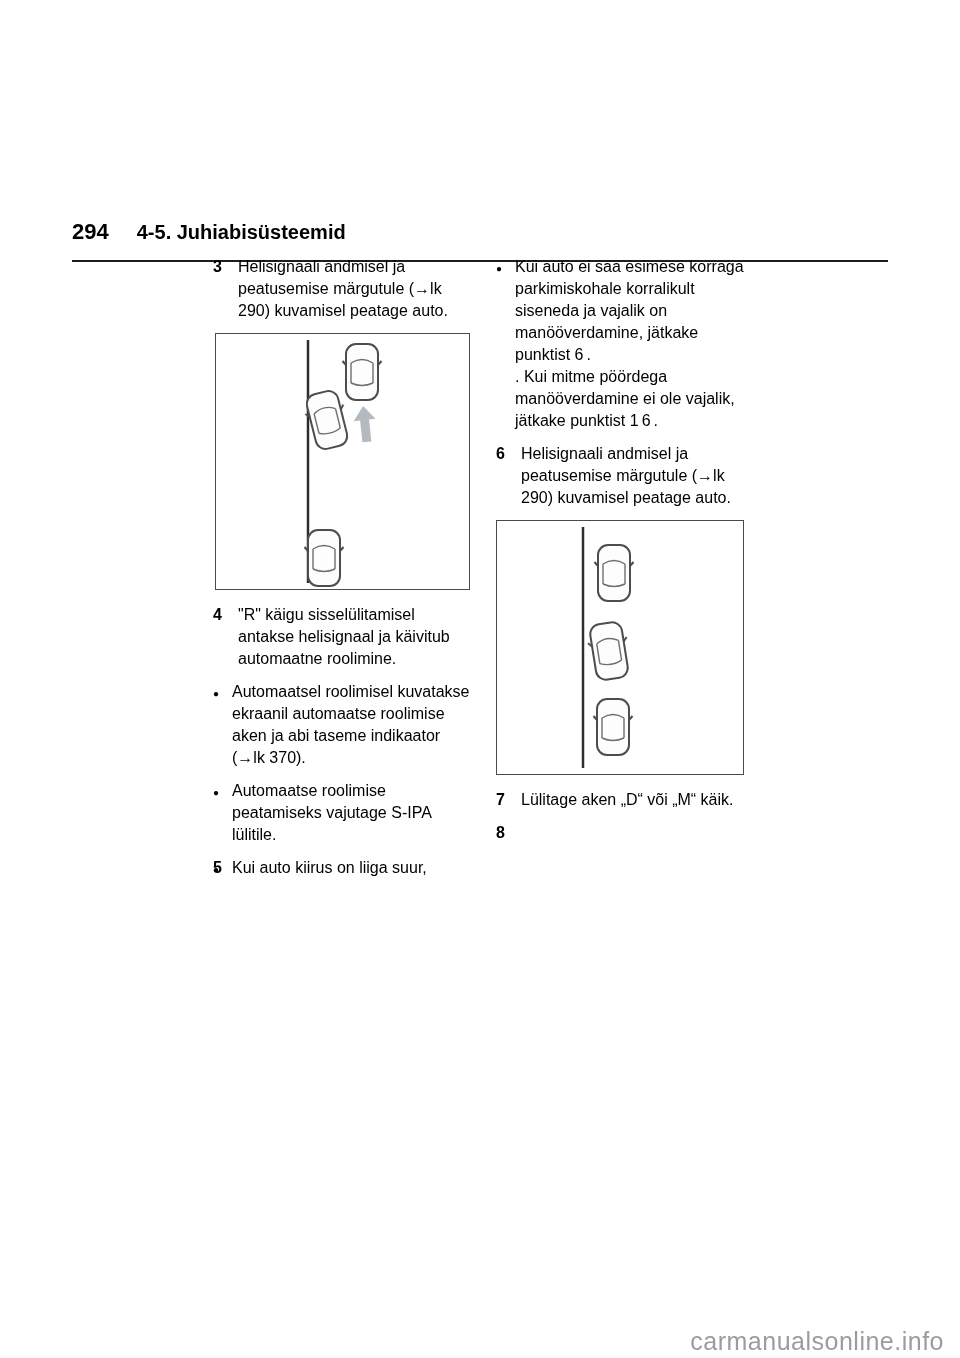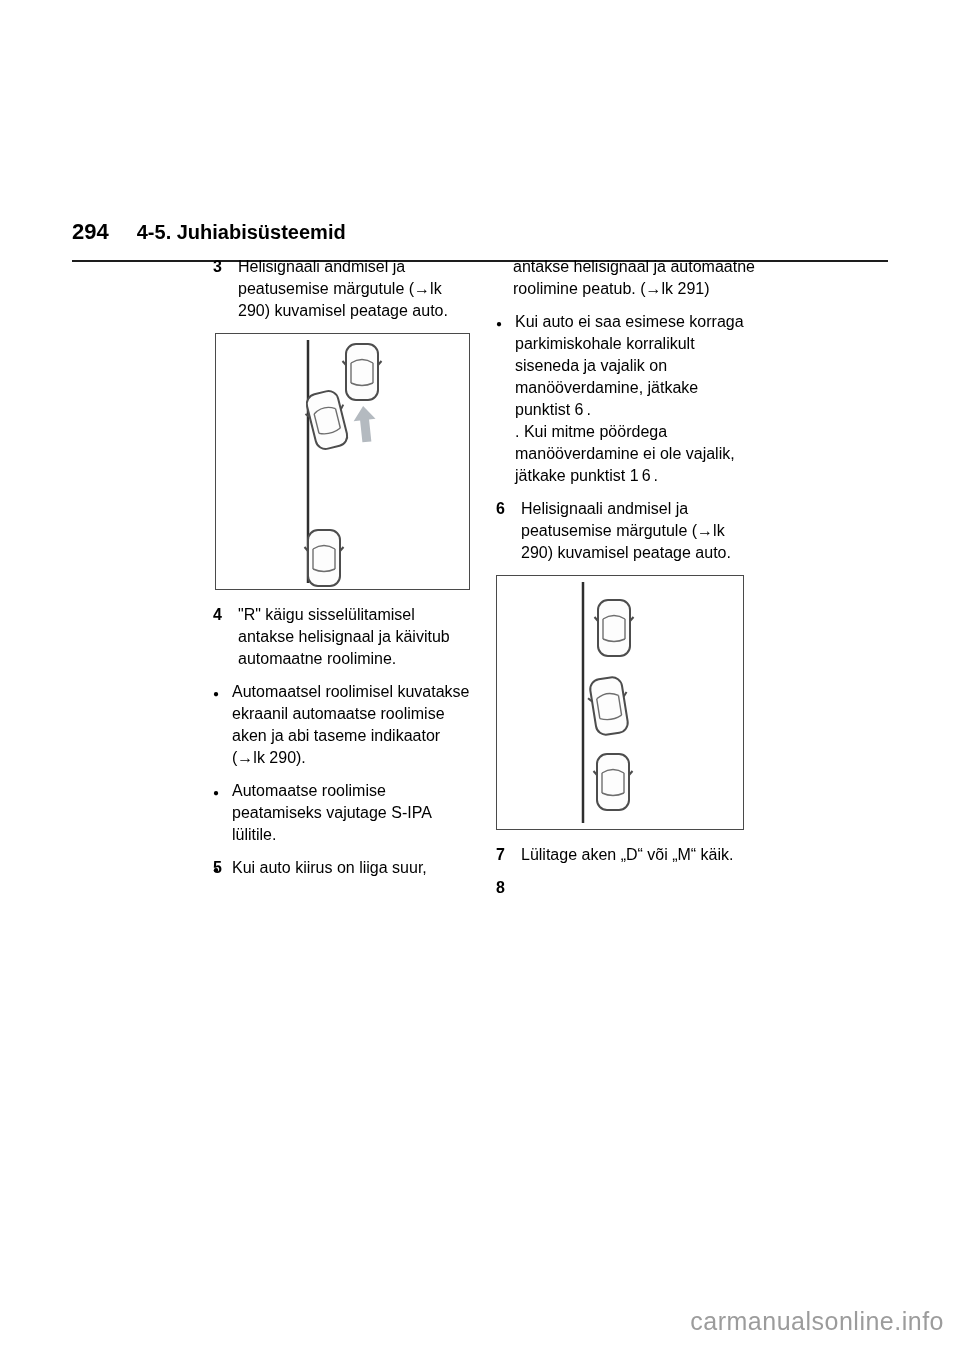--- a/index.html
+++ b/index.html
@@ -53,21 +53,21 @@
     background: #fff;
     margin: 11px 0 14px 0;
   }
   .figure-1 { width: 253px; height: 255px; margin-left: 2px; }
   .figure-2 { width: 246px; height: 253px; }
   .figure svg { display: block; }
 
   .watermark {
     position: absolute;
     right: 16px;
-    bottom: 22px;
+    bottom: 2px;
     font-size: 25px;
     color: #9c9c9c;
     letter-spacing: 0.5px;
   }
 </style>
 </head>
 <body>
 
 <div class="page">
 
@@ -99,33 +99,32 @@
         <line x1="92" y1="6" x2="92" y2="249" stroke="#2e2e2e" stroke-width="2.5"></line>
         <use href="#car-shape" transform="translate(146,38)"></use>
         <use href="#car-shape" transform="translate(111,86) rotate(-14)"></use>
         <use href="#arrow-shape" transform="translate(149,90) rotate(-6)"></use>
         <use href="#car-shape" transform="translate(108,224)"></use>
       </svg>
     </figure>
 
     <p class="step"><span class="step-num">4</span><span class="step-text">"R" käigu sisselülitamisel antakse helisignaal ja käivitub automaatne roolimine.</span></p>
 
-    <p class="bullet"><span class="bullet-marker">●</span><span class="bullet-text">Automaatsel roolimisel kuvatakse ekraanil automaatse roolimise aken ja abi taseme indikaator (→lk 290).</span></p>
+    <p class="bullet"><span class="bullet-marker">●</span><span class="bullet-text">Automaatsel roolimisel kuvatakse ekraanil automaatse roolimise aken ja abi taseme indikaator (→lk 370).</span></p>
 
     <p class="bullet"><span class="bullet-marker">●</span><span class="bullet-text">Automaatse roolimise peatamiseks vajutage S-IPA lülitile.</span></p>
 
     <p class="step"><span class="step-num">5</span></p>
 
     <p class="bullet"><span class="bullet-marker">●</span><span class="bullet-text">Kui auto kiirus on liiga suur,</span></p>
 
   </div>
 
   <div class="col col-right">
 
-    <p class="continuation">antakse helisignaal ja automaatne roolimine peatub. (→lk 291)</p>
 
     <p class="bullet"><span class="bullet-marker">●</span><span class="bullet-text pre"><span>Kui auto ei saa esimese korraga parkimiskohale korralikult siseneda ja vajalik on manööverdamine, jätkake punktist </span><span class="ref">6</span><span>.
 . Kui mitme pöördega manööverdamine ei ole vajalik, jätkake punktist </span><span class="ref">16</span><span>.</span></span></p>
 
     <p class="step"><span class="step-num">6</span><span class="step-text">Helisignaali andmisel ja peatusemise märgutule (→lk 290) kuvamisel peatage auto.</span></p>
 
     <figure class="figure figure-2">
       <svg width="246" height="253" viewBox="0 0 246 253">
         <line x1="86" y1="6" x2="86" y2="247" stroke="#2e2e2e" stroke-width="2.5"></line>
         <use href="#car-shape" transform="translate(117,52)"></use>

